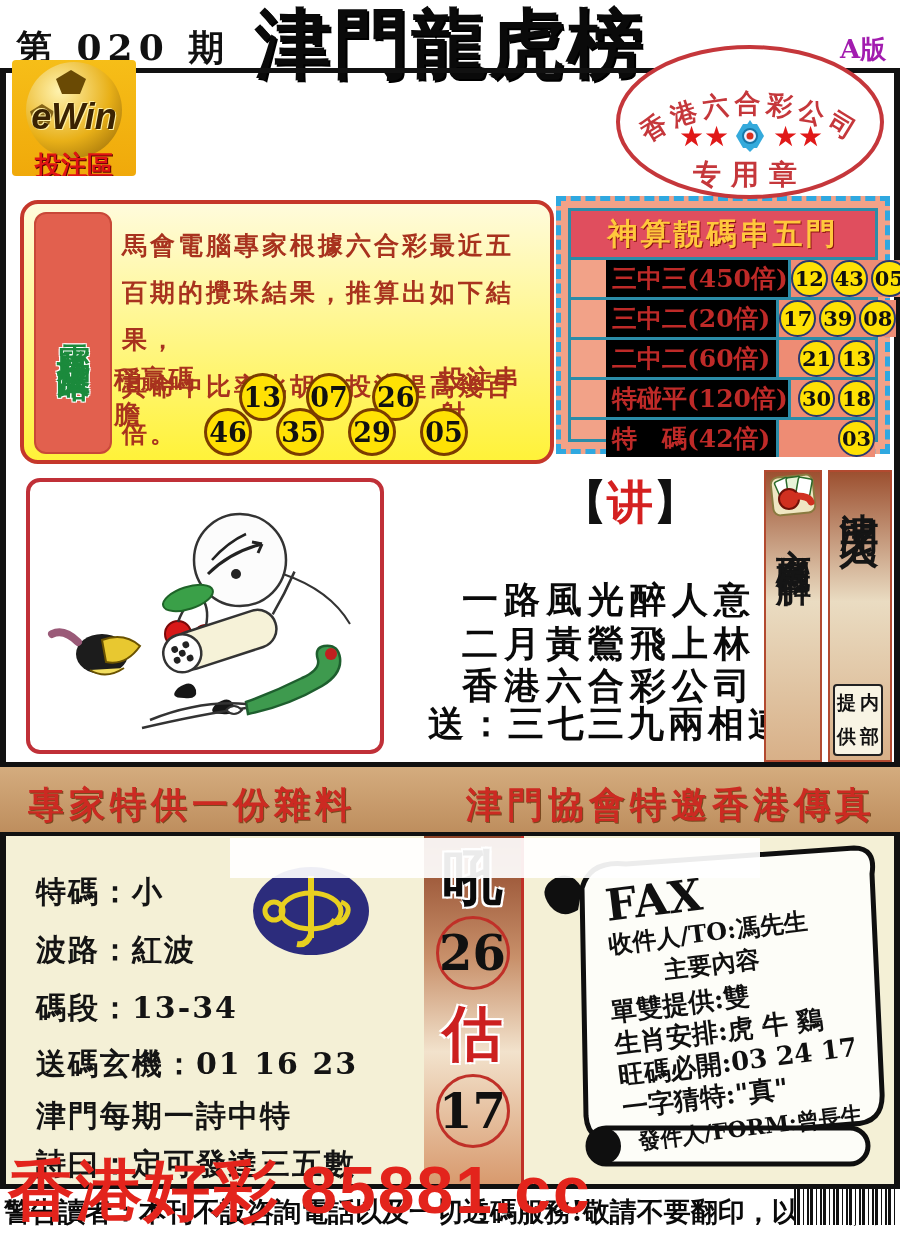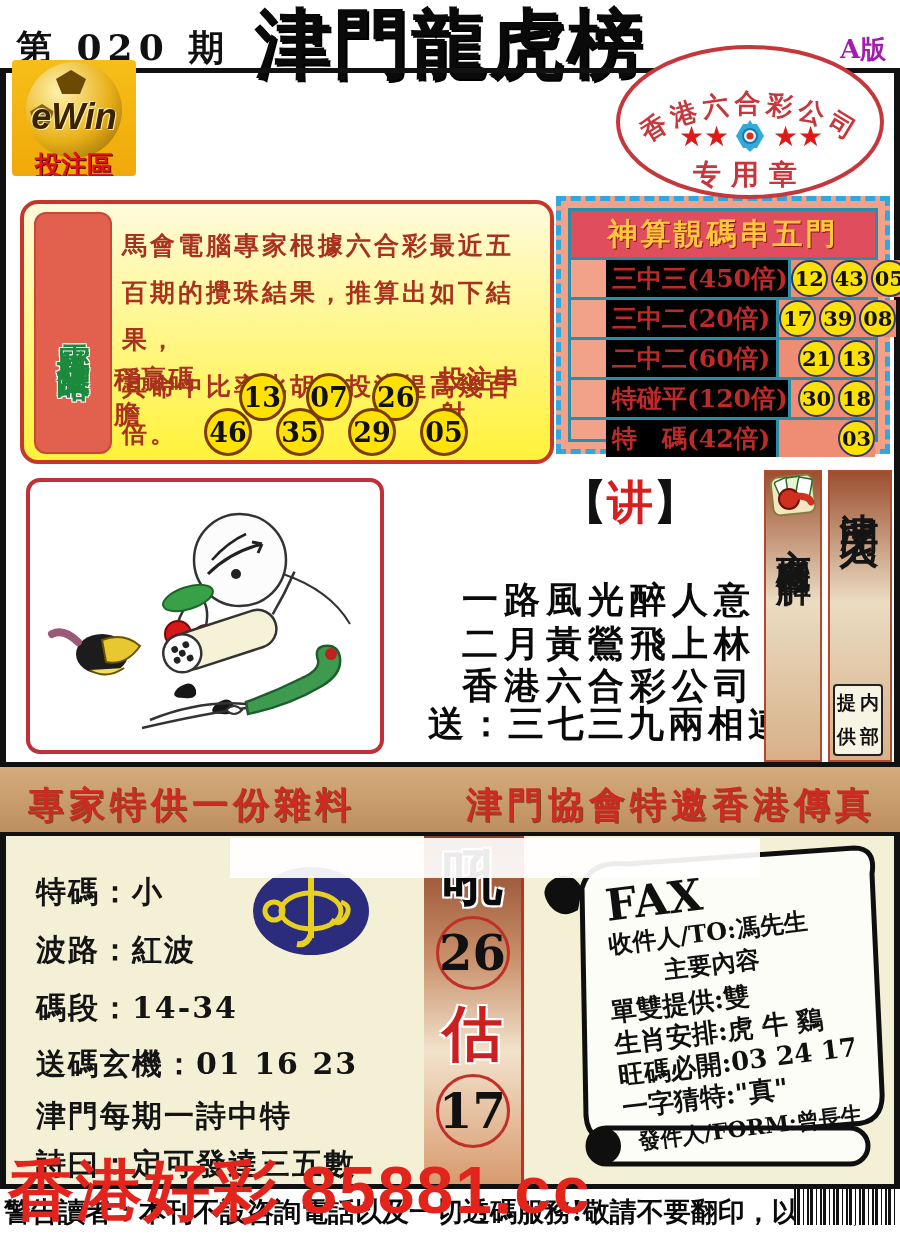--- a/index.html
+++ b/index.html
@@ -306,21 +306,21 @@
   </div>
 
   <div class="abs banner">
     <span class="bl">專家特供一份雜料</span>
     <span class="br">津門協會特邀香港傳真</span>
   </div>
 
   <div class="abs bottom">
     <div class="bline" style="top:36px;">特碼：小</div>
     <div class="bline" style="top:94px;">波路：紅波</div>
-    <div class="bline" style="top:152px;">碼段：14-34</div>
+    <div class="bline" style="top:152px;">碼段：13-34</div>
     <div class="bline" style="top:208px;">送碼玄機：01 16 23</div>
     <div class="bline" style="top:260px;">津門每期一詩中特</div>
     <div class="bline" style="top:308px;">詩曰：定可發達三五數</div>
 
     <svg style="position:absolute;left:244px;top:28px;" width="122" height="94" viewBox="0 0 122 94">
       <ellipse cx="61" cy="47" rx="58" ry="44" fill="#2C2C7C"></ellipse>
       <ellipse cx="61" cy="47" rx="30" ry="18" fill="none" stroke="#E8D020" stroke-width="5"></ellipse>
       <line x1="61" y1="12" x2="61" y2="74" stroke="#E8D020" stroke-width="6"></line>
       <path d="M61,70 q-4,12 -14,10" stroke="#E8D020" stroke-width="6" fill="none"></path>
       <circle cx="24" cy="47" r="9" fill="none" stroke="#E8D020" stroke-width="5"></circle>

